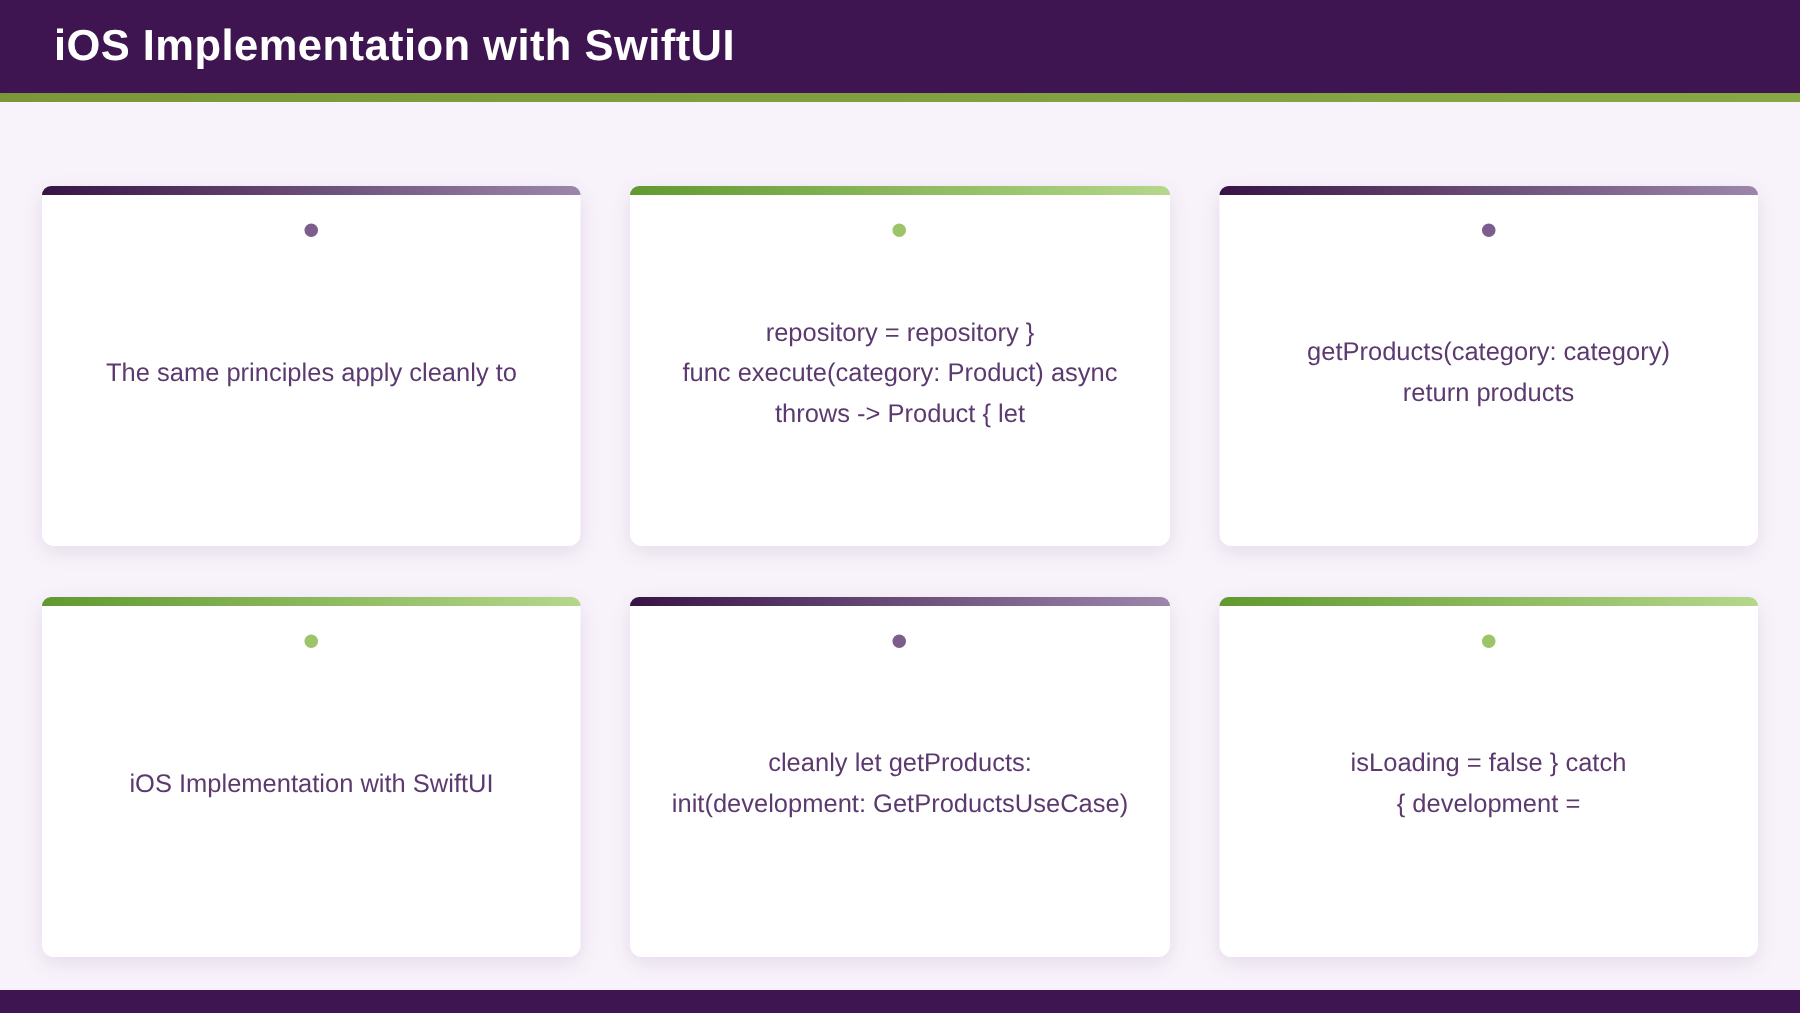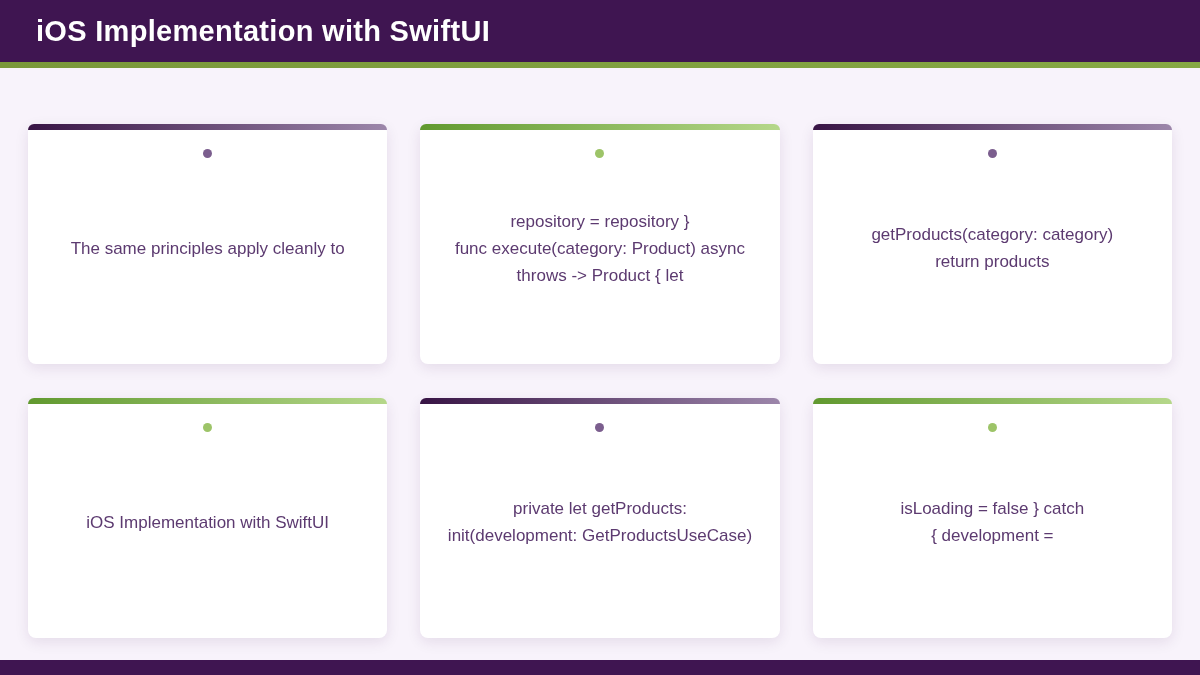--- a/index.html
+++ b/index.html
@@ -130,21 +130,21 @@
     <div class="card-dot"></div>
     <div class="card-body">
       <div class="line">iOS Implementation with SwiftUI</div>
     </div>
   </div>
 
   <div class="card accent-purple">
     <div class="card-topbar"></div>
     <div class="card-dot"></div>
     <div class="card-body">
-      <div class="line">private let getProducts:</div>
+      <div class="line">cleanly let getProducts:</div>
       <div class="line">init(development: GetProductsUseCase)</div>
     </div>
   </div>
 
   <div class="card accent-green">
     <div class="card-topbar"></div>
     <div class="card-dot"></div>
     <div class="card-body">
       <div class="line">isLoading = false } catch</div>
       <div class="line">{ development =</div>

